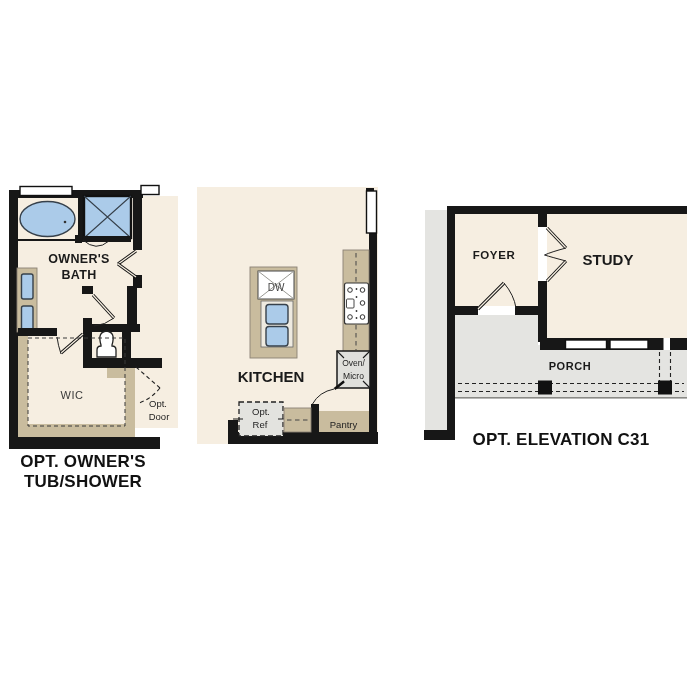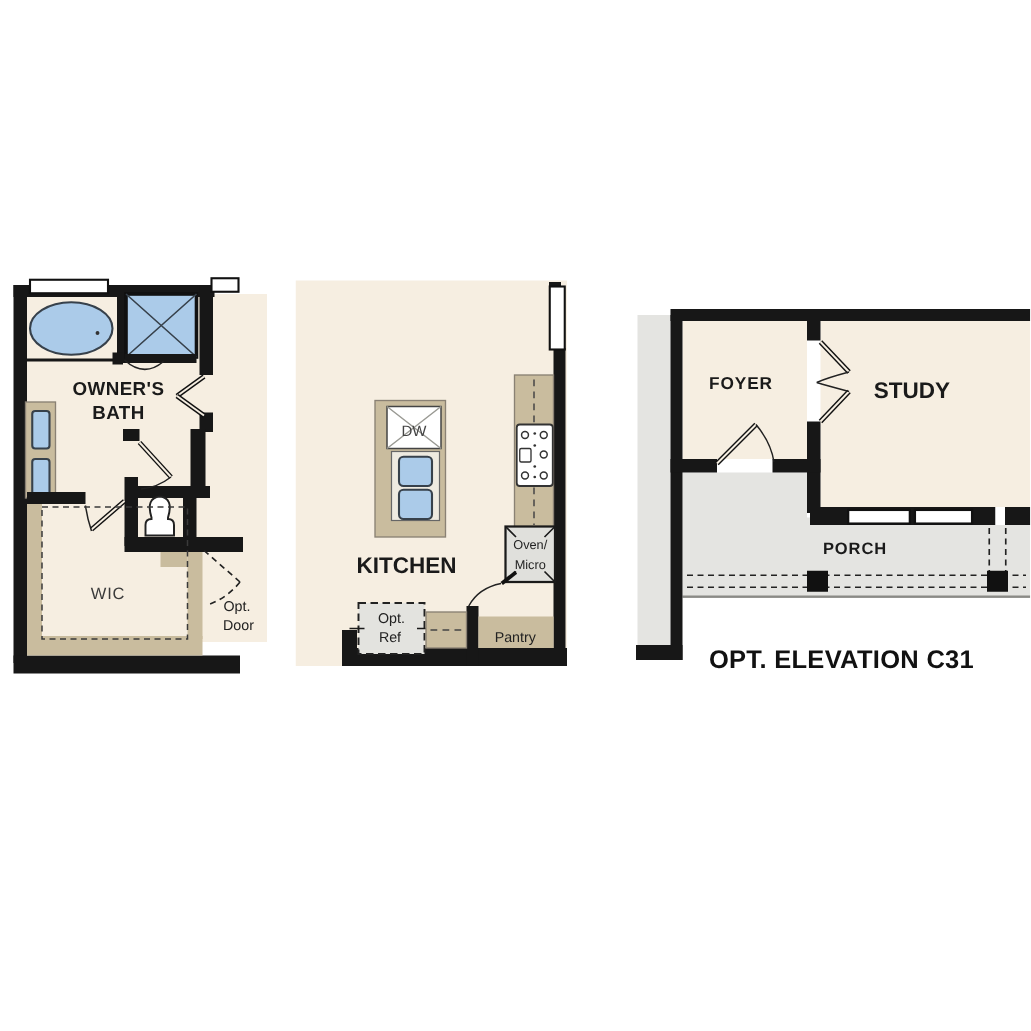--- a/index.html
+++ b/index.html
@@ -128,20 +128,22 @@
 
     <g>
       <path class="dash3" d="M136,367 L160,388"></path>
       <path class="dash3" d="M160,388 Q151,399 139,403"></path>
     </g>
     <text class="t-small" x="158" y="407">Opt.</text>
     <text class="t-small" x="159" y="420">Door</text>
   </svg>
 
   <div class="caption" style="left:0px;top:452px;width:166px">
+    <div>OPT. OWNER'S</div>
+    <div>TUB/SHOWER</div>
   </div>
 
   <svg class="plan" style="left:197px;top:183px" width="186" height="265" viewBox="197 183 186 265">
     <rect class="floor" x="197" y="187" width="181" height="257"></rect>
 
     <g>
       <rect class="wall" x="366" y="188" width="8" height="4"></rect>
       <rect class="wall" x="369" y="232" width="8" height="212"></rect>
       <rect class="wall" x="228" y="432" width="150" height="12"></rect>
       <rect class="wall" x="228" y="420" width="10" height="14"></rect>

